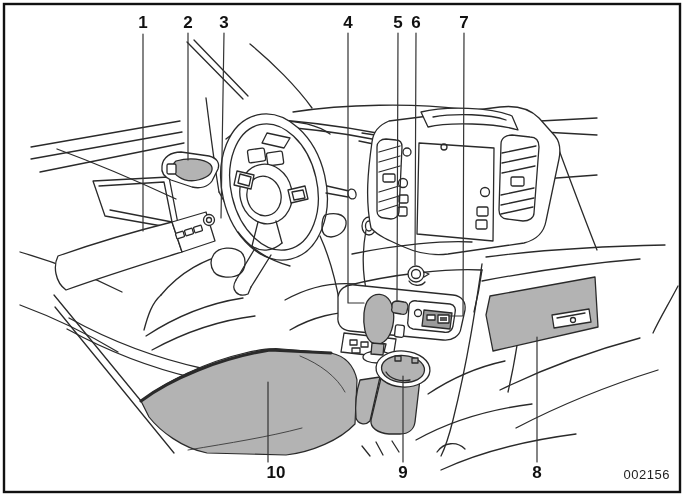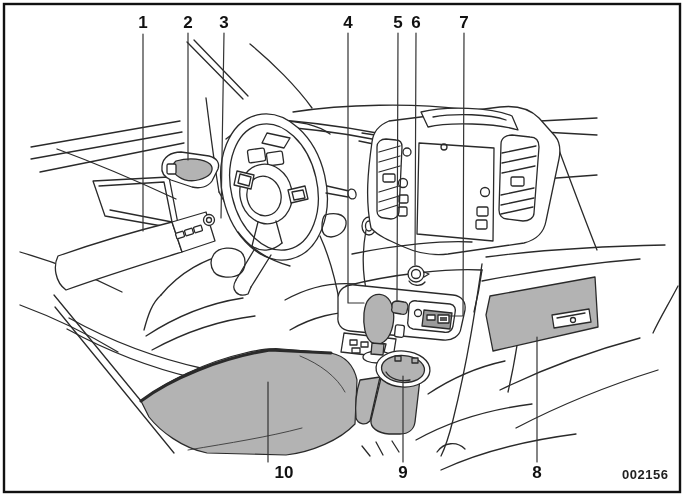--- a/index.html
+++ b/index.html
@@ -3,22 +3,22 @@
 <meta charset="utf-8">
 <style>
   html,body{margin:0;padding:0;background:#ffffff;}
   #stage{position:relative;width:684px;height:496px;background:#ffffff;overflow:hidden;
          font-family:"Liberation Sans",sans-serif;}
   #art{position:absolute;left:0;top:0;}
   .label{position:absolute;transform:translateX(-50%);font-weight:bold;font-size:17px;
          line-height:17px;color:#111;white-space:nowrap;}
   .toprow{top:14px;}
   .botrow{top:464px;}
-  .figcode{position:absolute;left:622px;top:467px;width:48px;
-           font-size:13px;font-weight:700;letter-spacing:.5px;color:#222;}
+  .figcode{position:absolute;left:622px;top:467px;width:48px;text-align:right;
+           font-size:13px;font-weight:400;letter-spacing:.5px;color:#222;}
 </style>
 </head>
 <body>
 
 <div id="stage">
 
 <svg id="art" width="684" height="496" viewBox="0 0 684 496">
 
   <rect x="4" y="4" width="676" height="488" fill="#ffffff" stroke="#111" stroke-width="2.4"></rect>
 
@@ -235,18 +235,18 @@
   </g>
 </svg>
 
   <div class="label toprow" style="left:143px">1</div>
   <div class="label toprow" style="left:188px">2</div>
   <div class="label toprow" style="left:224px">3</div>
   <div class="label toprow" style="left:348px">4</div>
   <div class="label toprow" style="left:398px">5</div>
   <div class="label toprow" style="left:416px">6</div>
   <div class="label toprow" style="left:464px">7</div>
-  <div class="label botrow" style="left:284px">10</div>
+  <div class="label botrow" style="left:276px">10</div>
   <div class="label botrow" style="left:403px">9</div>
   <div class="label botrow" style="left:537px">8</div>
 
   <div class="figcode">002156</div>
 </div>
 
 </body></html>

